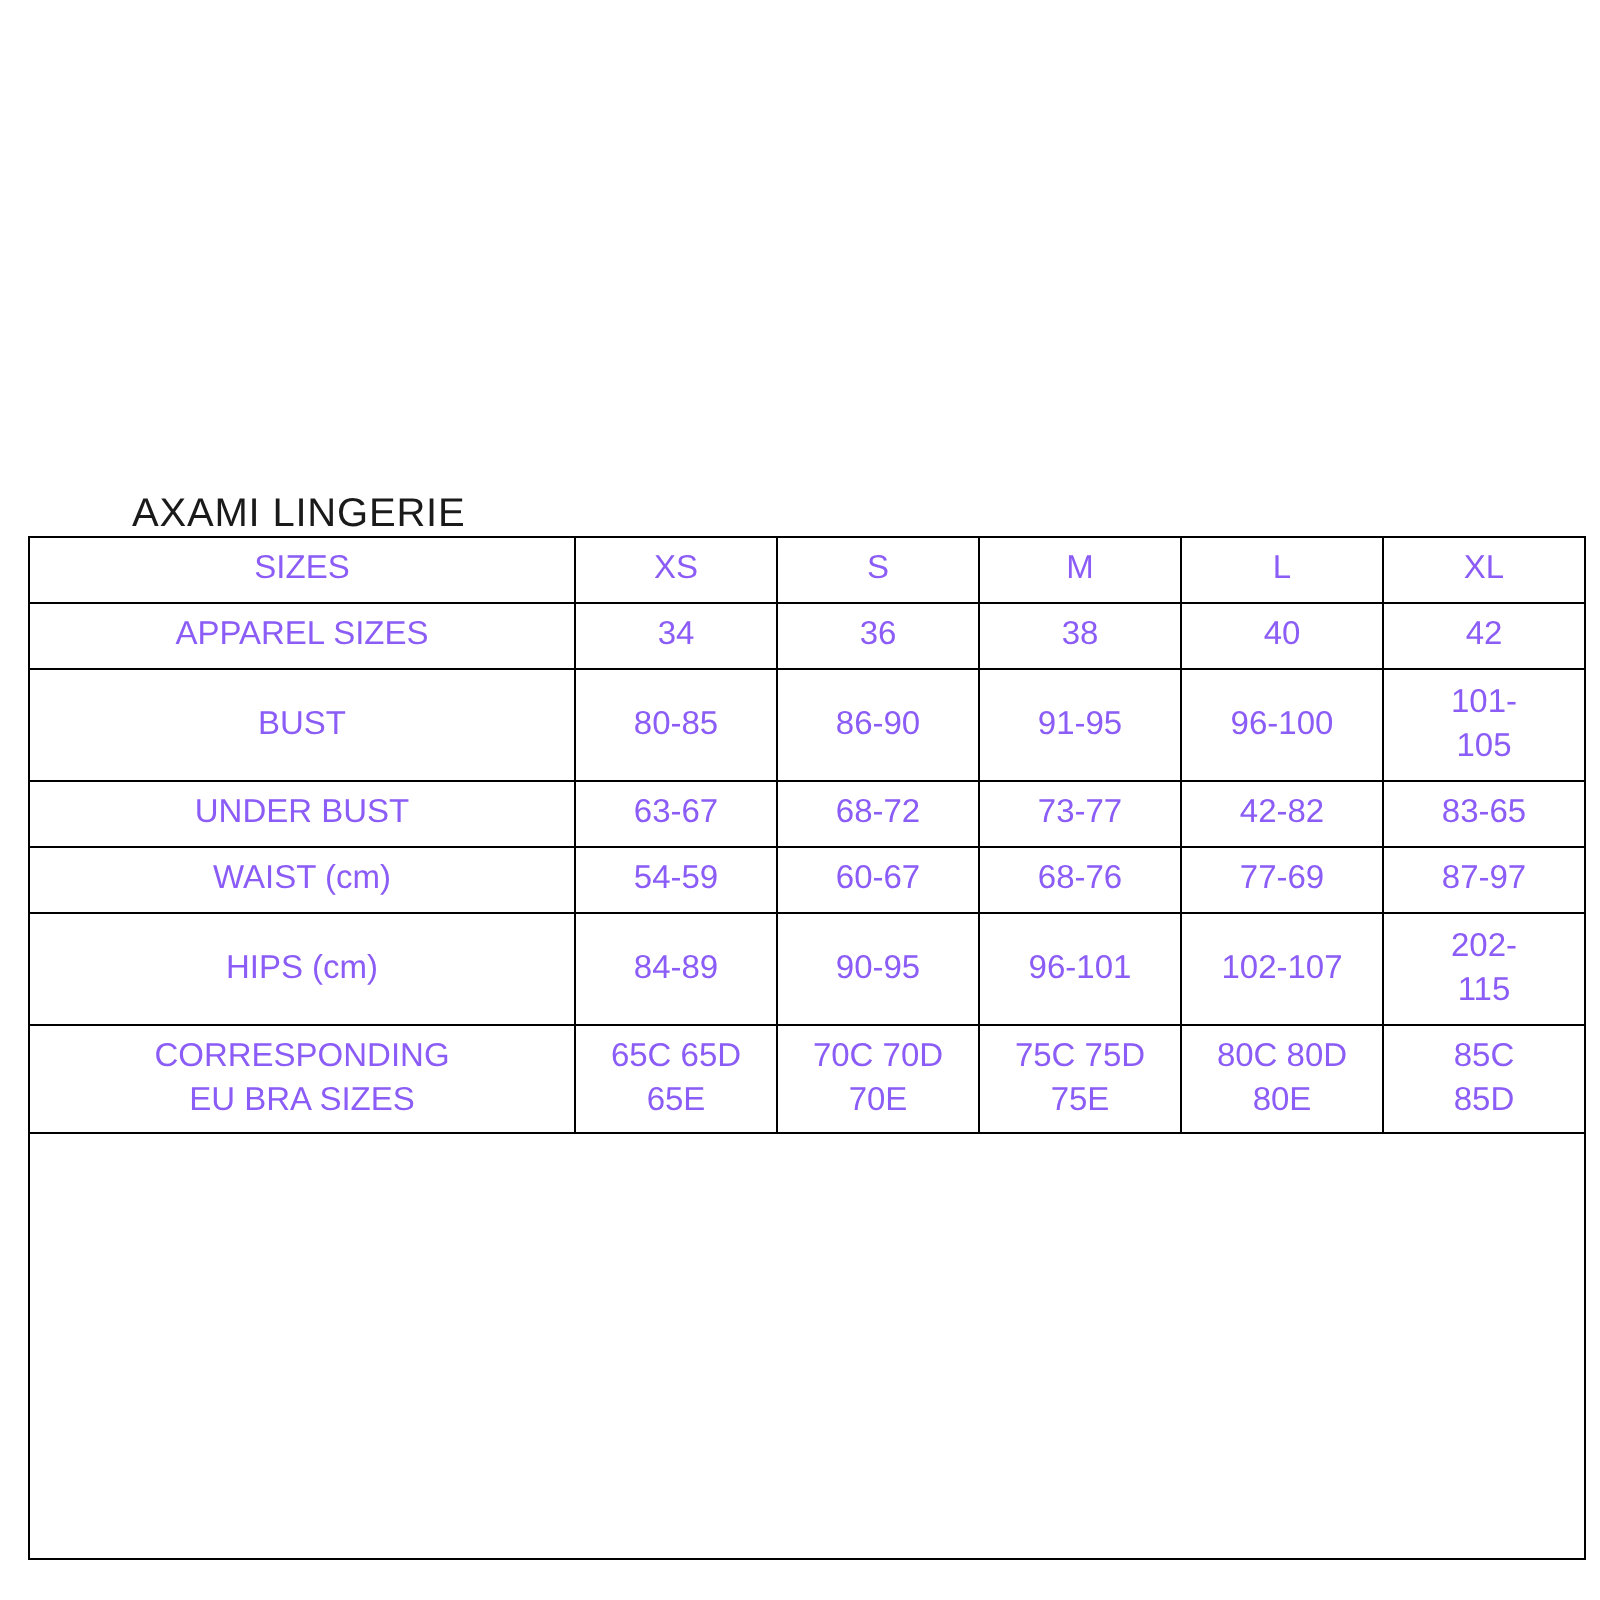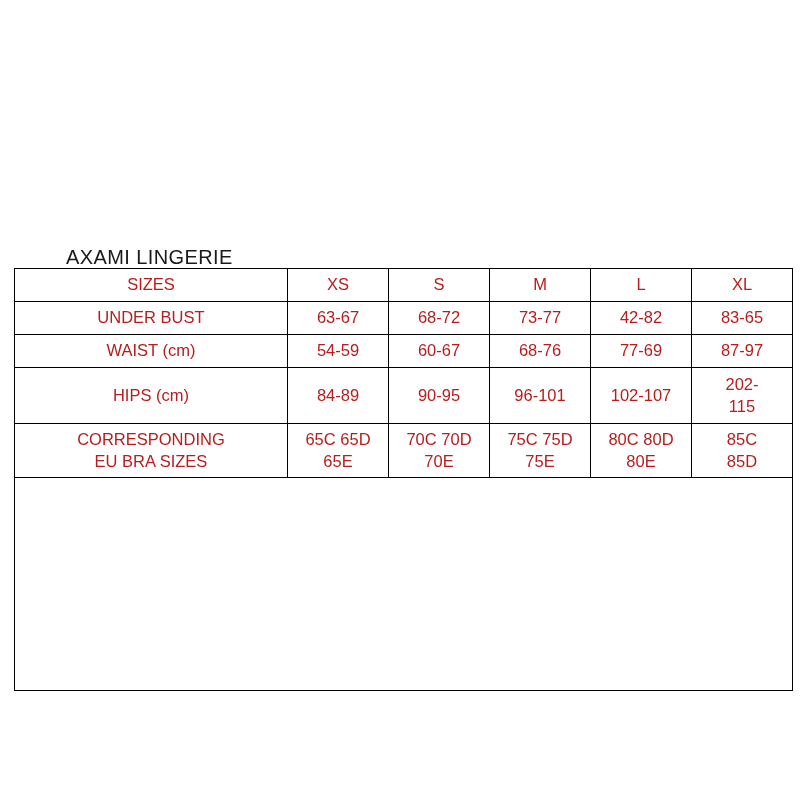--- a/index.html
+++ b/index.html
@@ -33,21 +33,21 @@
     position: absolute;
     left: 14px;
     top: 268px;
     width: 772px;
   }
   table.size-chart {
     border-collapse: collapse;
     width: 772px;
     table-layout: fixed;
     font-size: 16.5px;
-    color: #b91c1c;
+    color: #8b5cf6;
     padding-left: 20px;
   }
   table.size-chart td {
     border: 1.6px solid #000000;
     text-align: center;
     vertical-align: middle;
     padding: 0;
     line-height: 1.28;
   }
   td.label-cell {
@@ -99,21 +99,62 @@
               <span class="stack">M</span>
             </td>
           <td class="val-cell">
               <span class="stack">L</span>
             </td>
           <td class="val-cell">
               <span class="stack">XL</span>
             </td>
         </tr>
 
-
+        <tr class="r-apparel">
+          <td class="label-cell">
+              <span class="stack">APPAREL SIZES</span>
+            </td>
+          <td class="val-cell">
+              <span class="stack">34</span>
+            </td>
+          <td class="val-cell">
+              <span class="stack">36</span>
+            </td>
+          <td class="val-cell">
+              <span class="stack">38</span>
+            </td>
+          <td class="val-cell">
+              <span class="stack">40</span>
+            </td>
+          <td class="val-cell">
+              <span class="stack">42</span>
+            </td>
+        </tr>
+
+        <tr class="r-bust">
+          <td class="label-cell">
+              <span class="stack">BUST</span>
+            </td>
+          <td class="val-cell">
+              <span class="stack">80-85</span>
+            </td>
+          <td class="val-cell">
+              <span class="stack">86-90</span>
+            </td>
+          <td class="val-cell">
+              <span class="stack">91-95</span>
+            </td>
+          <td class="val-cell">
+              <span class="stack">96-100</span>
+            </td>
+          <td class="val-cell">
+              <span class="stack">101-</span>
+              <span class="stack">105</span>
+            </td>
+        </tr>
 
         <tr class="r-underbust">
           <td class="label-cell">
               <span class="stack">UNDER BUST</span>
             </td>
           <td class="val-cell">
               <span class="stack">63-67</span>
             </td>
           <td class="val-cell">
               <span class="stack">68-72</span>

